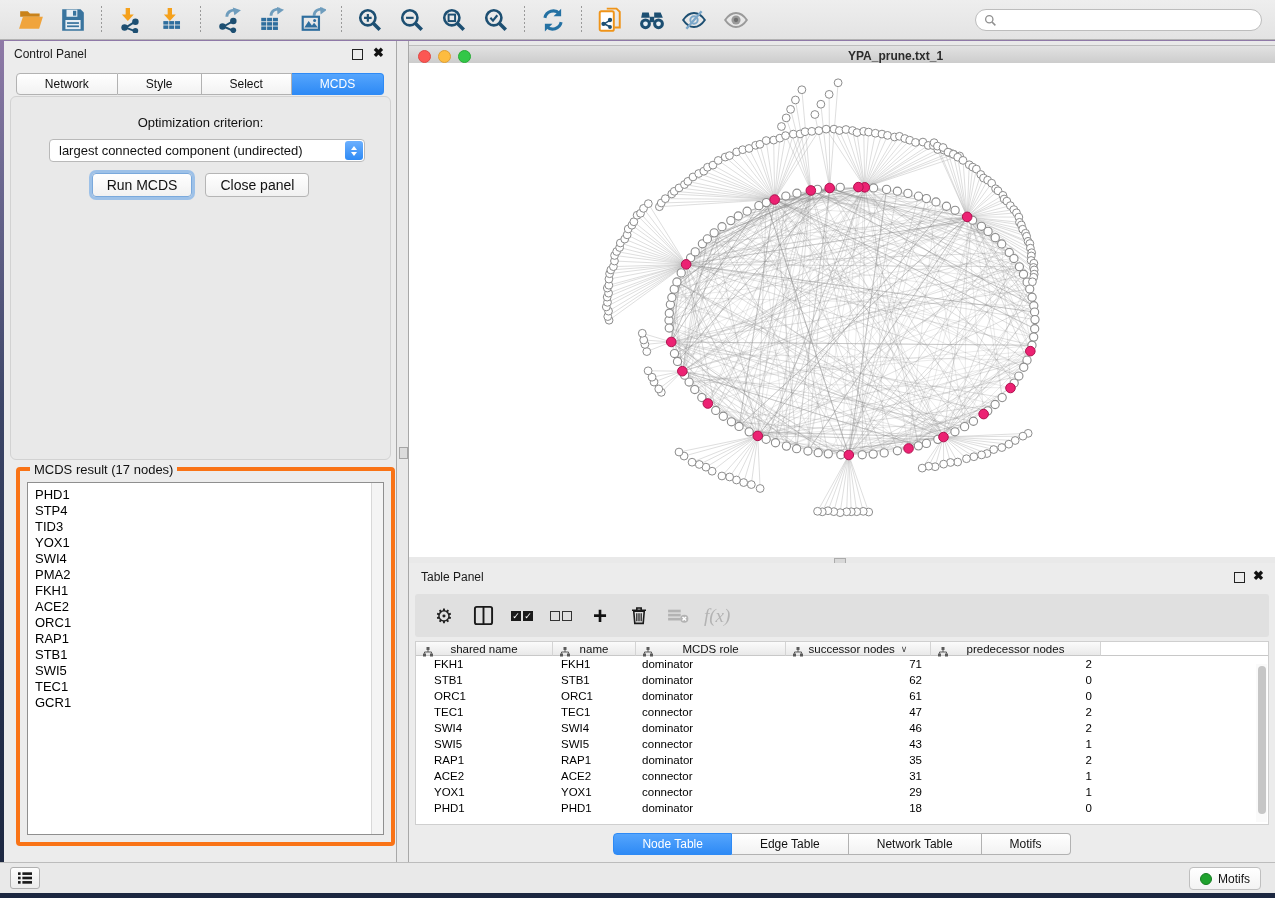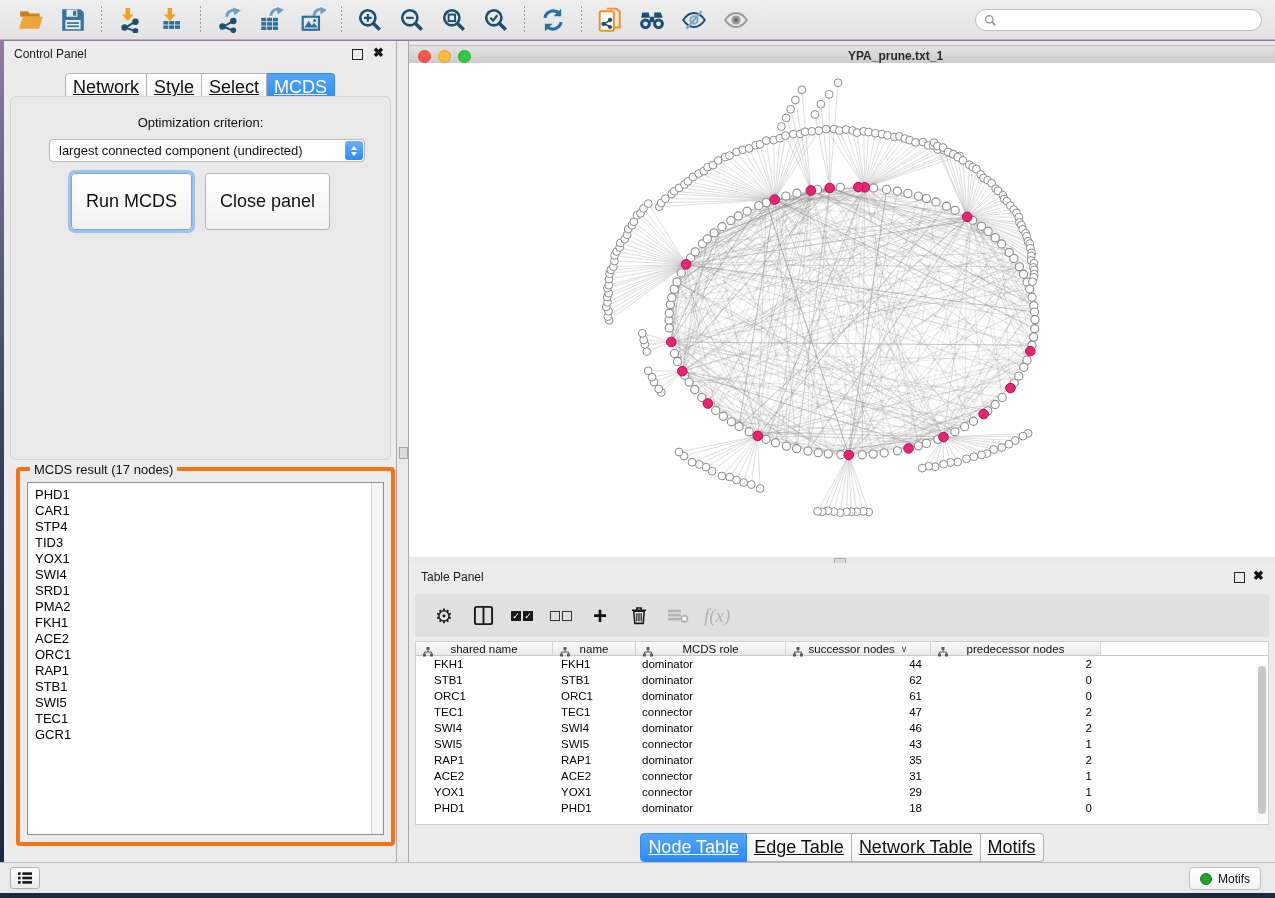--- a/index.html
+++ b/index.html
@@ -19,36 +19,36 @@
   .searchbox input{border:none;outline:none;flex:1;font-size:12px;background:transparent;margin-left:5px;}
   
   .cpanel{position:absolute;left:4px;top:41px;width:393px;height:821px;background:#ececec;
           border-right:1px solid #a8a8a8;box-sizing:border-box;}
   .panel-title-row{position:absolute;left:0;top:0;width:100%;height:26px;}
   .panel-title{position:absolute;left:10px;top:6px;font-size:12px;color:#1a1a1a;}
   .float-ico{position:absolute;width:9px;height:9px;border:1.5px solid #222;top:8px;cursor:pointer;}
   .close-ico{position:absolute;top:5px;font-size:13px;font-weight:bold;color:#111;cursor:pointer;line-height:14px;}
   .tabrow{position:absolute;top:32px;left:0;width:100%;display:flex;justify-content:center;}
   .tab{border:1px solid #b2b2b2;border-left:none;background:linear-gradient(#ffffff,#f2f2f2);
-       font-size:18px;color:#111;padding:3px 7px;cursor:pointer;white-space:nowrap;text-decoration:underline;}
+       font-size:12px;color:#111;padding:3px 28px;cursor:pointer;white-space:nowrap;}
   .tab:first-child{border-left:1px solid #b2b2b2;border-radius:4px 0 0 4px;}
   .tab:last-child{border-radius:0 4px 4px 0;}
   .tab.active{background:linear-gradient(#55a5fd,#2e8af5);color:#fff;border-color:#2e8af5;}
   .inner-panel{position:absolute;left:6px;top:55px;width:379px;height:362px;background:#e9e9e9;
                border:1px solid #d2d2d2;border-radius:6px;}
   .opt-label{position:absolute;top:18px;width:100%;text-align:center;font-size:13px;color:#111;}
   .selectbox{position:absolute;left:38px;top:42px;width:316px;height:23px;background:#fff;border:1px solid #b9b9b9;
              border-radius:4px;font-size:13px;color:#111;display:flex;align-items:center;padding-left:9px;box-sizing:border-box;cursor:pointer;}
   .stepper{position:absolute;right:1px;top:1px;bottom:1px;width:18px;border-radius:3px;
            background:linear-gradient(#6cb0fe,#2e8af5);display:flex;flex-direction:column;align-items:center;justify-content:center;gap:2px;}
   .arr-up{width:0;height:0;border-left:3.5px solid transparent;border-right:3.5px solid transparent;border-bottom:4.5px solid #fff;}
   .arr-dn{width:0;height:0;border-left:3.5px solid transparent;border-right:3.5px solid transparent;border-top:4.5px solid #fff;}
   .btnrow{position:absolute;top:76px;width:100%;display:flex;justify-content:center;gap:13px;}
   .mac-btn{background:linear-gradient(#ffffff,#f1f1f1);border:1px solid #b5b5b5;border-radius:4px;
-           font-size:18px;color:#111;padding:17px 14px;cursor:pointer;}
+           font-size:14px;color:#111;padding:3px 14px;cursor:pointer;}
   .mac-btn.focused{box-shadow:0 0 0 3px rgba(106,167,232,.6);border-color:#7aa9dc;}
   .groupbox{position:absolute;left:12px;top:426px;width:371px;height:371px;border:4px solid #f97316;border-radius:4px;}
   .groupbox legend,.gb-legend{position:absolute;top:-9px;left:10px;background:#ececec;padding:0 4px;font-size:13px;color:#111;}
   .result-list{position:absolute;left:7px;top:11px;right:7px;bottom:7px;background:#fff;border:1px solid #8f8f8f;overflow:hidden;}
   .result-item{font-size:13px;line-height:16px;padding-left:7px;color:#000;}
   .list-scroll{position:absolute;right:0;top:0;bottom:0;width:11px;background:#f4f4f4;border-left:1px solid #d8d8d8;}
   
   .vsplit{position:absolute;left:397px;top:41px;width:12px;height:821px;background:#e9e9e9;
           border-right:1px solid #a8a8a8;box-sizing:border-box;}
   .vsplit-handle{position:absolute;left:2px;top:406px;width:7px;height:10px;background:#dcdcdc;border:1px solid #a5a5a5;}
@@ -289,26 +289,24 @@
       <div class="btnrow">
         <button class="mac-btn focused">Run MCDS</button>
         <button class="mac-btn">Close panel</button>
       </div>
     </div>
     <div class="groupbox">
       <span class="gb-legend">MCDS result (17 nodes)</span>
       <div class="result-list" id="mcds-list">
         <div class="list-scroll"></div>
       <div class="result-item" style="margin-top: 4px;">PHD1</div>
-          <div class="result-item">CAR1</div>
           <div class="result-item">STP4</div>
           <div class="result-item">TID3</div>
           <div class="result-item">YOX1</div>
           <div class="result-item">SWI4</div>
-          <div class="result-item">SRD1</div>
           <div class="result-item">PMA2</div>
           <div class="result-item">FKH1</div>
           <div class="result-item">ACE2</div>
           <div class="result-item">ORC1</div>
           <div class="result-item">RAP1</div>
           <div class="result-item">STB1</div>
           <div class="result-item">SWI5</div>
           <div class="result-item">TEC1</div>
           <div class="result-item">GCR1</div>
         </div>
@@ -1300,21 +1298,21 @@
             </svg>
             <span>predecessor nodes</span>
           </div>
           <div class="th-fill"></div>
         </div>
       <div id="t-body">
           <div class="tr">
             <div class="td" style="width: 137px; padding: 0px 0px 0px 18px;">FKH1</div>
             <div class="td" style="width: 83px; padding: 0px 0px 0px 8px;">FKH1</div>
             <div class="td" style="width: 150px; padding: 0px 0px 0px 6px;">dominator</div>
-            <div class="td num" style="width: 145px; padding: 0px 9px 0px 0px;">44</div>
+            <div class="td num" style="width: 145px; padding: 0px 9px 0px 0px;">71</div>
             <div class="td num" style="width: 170px; padding: 0px 9px 0px 0px;">2</div>
           </div>
           <div class="tr">
             <div class="td" style="width: 137px; padding: 0px 0px 0px 18px;">STB1</div>
             <div class="td" style="width: 83px; padding: 0px 0px 0px 8px;">STB1</div>
             <div class="td" style="width: 150px; padding: 0px 0px 0px 6px;">dominator</div>
             <div class="td num" style="width: 145px; padding: 0px 9px 0px 0px;">62</div>
             <div class="td num" style="width: 170px; padding: 0px 9px 0px 0px;">0</div>
           </div>
           <div class="tr">

